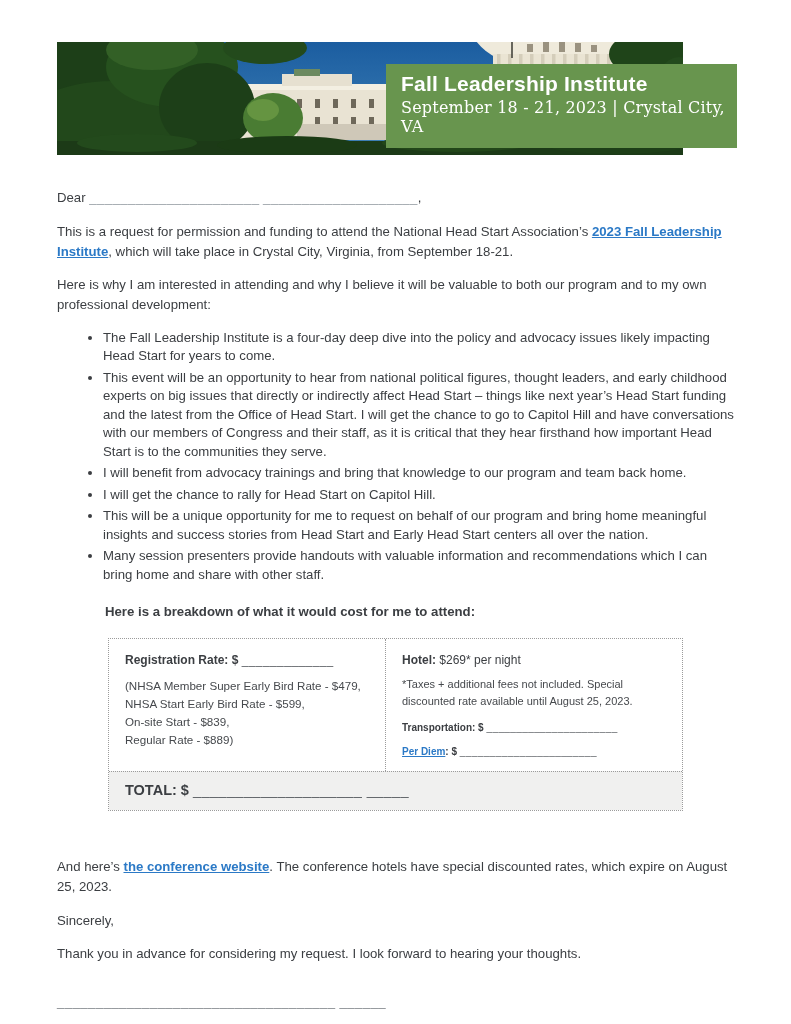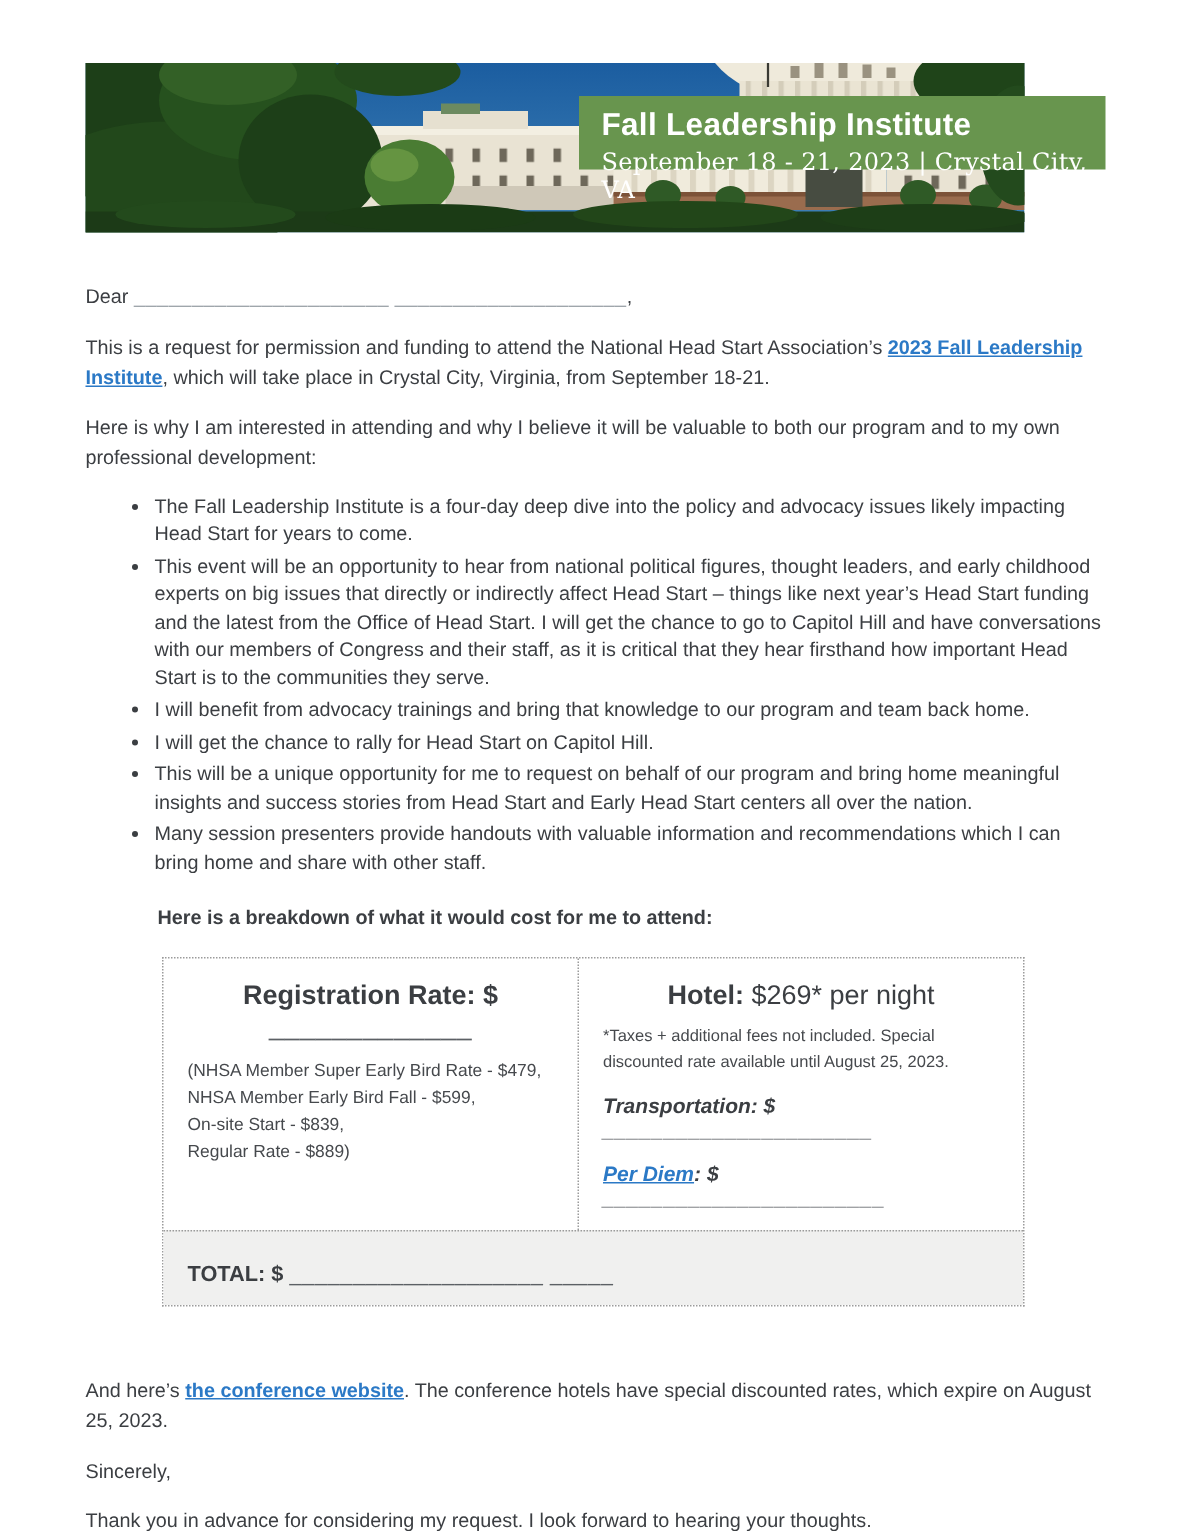--- a/index.html
+++ b/index.html
@@ -8,21 +8,21 @@
     width: 791px; height: 1024px; background: #ffffff; overflow: hidden;
     font-family: "Liberation Sans", "DejaVu Sans", sans-serif;
     font-size: 13.2px; color: #3b3e42;
   }
   .page { padding: 42px 57px 0 57px; }
 
   
   .hero { position: relative; width: 680px; height: 113px; margin-bottom: 33px; }
   .hero-photo { position: absolute; left: 0; top: 0; width: 626px; height: 113px; display: block; }
   .banner {
-    position: absolute; left: 329px; top: 22px; width: 351px; height: 49px;
+    position: absolute; left: 329px; top: 22px; width: 351px; height: 84px;
     background: #68954e; color: #ffffff; padding: 7px 10px 0 15px;
   }
   .banner-title { font-size: 21px; font-weight: 700; line-height: 1.2; letter-spacing: .2px; }
   .banner-subtitle {
     font-family: "DejaVu Serif", "Liberation Serif", serif;
     font-size: 16px; margin-top: 2px; letter-spacing: .2px;
   }
 
   
   p { margin: 0 0 14px 0; line-height: 1.5; }
@@ -33,28 +33,28 @@
   ul.benefits { margin: 2px 0 18px 0; padding-left: 46px; line-height: 1.4; }
   ul.benefits li { margin: 0 0 3px 0; }
 
   .breakdown-heading { margin-bottom: 16px; padding-left: 48px; }
 
   
   .cost-table { width: 575px; margin: 6px 0 46px 51px; border: 1.5px dotted #9b9b9b; }
   .cost-grid { display: grid; grid-template-columns: 277px 1fr; }
   .cell { padding: 14px 16px 14px 16px; }
   .cell-left { border-right: 1.5px dotted #9b9b9b; }
-  .cell-title { font-size: 18px; text-align: center; }
+  .cell-title { font-size: 12px; }
   .rates { font-size: 11.6px; line-height: 1.55; color: #46494d; margin-top: 10px; }
   .note { font-size: 11px; line-height: 1.5; color: #46494d; margin-top: 9px; max-width: 252px; }
-  .cell-line { margin-top: 13px; font-size: 14px; font-style: italic; }
+  .cell-line { margin-top: 13px; font-size: 10px; }
   .tblank { color: #5c6065; letter-spacing: .4px; white-space: nowrap; }
   .total-row {
     border-top: 1.5px dotted #9b9b9b; background: #f0f0ef;
-    padding: 21px 16px 12px 16px; font-size: 14.5px;
+    padding: 10px 16px 12px 16px; font-size: 14.5px;
   }
 
   .closing-start { margin-top: 0; }
   .signature { margin-top: 28px; color: #84898e; letter-spacing: .4px; }
 </style>
 </head>
 <body>
 
 <div class="page">
 
@@ -173,21 +173,21 @@
 
   <p class="bold breakdown-heading">Here is a breakdown of what it would cost for me to attend:</p>
 
   <div class="cost-table">
     <div class="cost-grid">
       <div class="cell cell-left">
         <div class="cell-title"><span class="bold">Registration Rate: $</span>
 <span class="tblank">_____________</span></div>
         <div class="rates">
           <div>(NHSA Member Super Early Bird Rate - $479,</div>
-          <div>NHSA Member Early Bird Fall - $599,</div>
+          <div>NHSA Start Early Bird Rate - $599,</div>
           <div>On-site Start - $839,</div>
           <div>Regular Rate - $889)</div>
         </div>
       </div>
       <div class="cell cell-right">
         <div class="cell-title"><span class="bold">Hotel:</span>
 <span>$269* per night</span></div>
         <div class="note">*Taxes + additional fees not included. Special discounted rate available until August 25, 2023.</div>
         <div class="cell-line"><span class="bold">Transportation: $</span>
 <span class="tblank">______________________</span></div>

